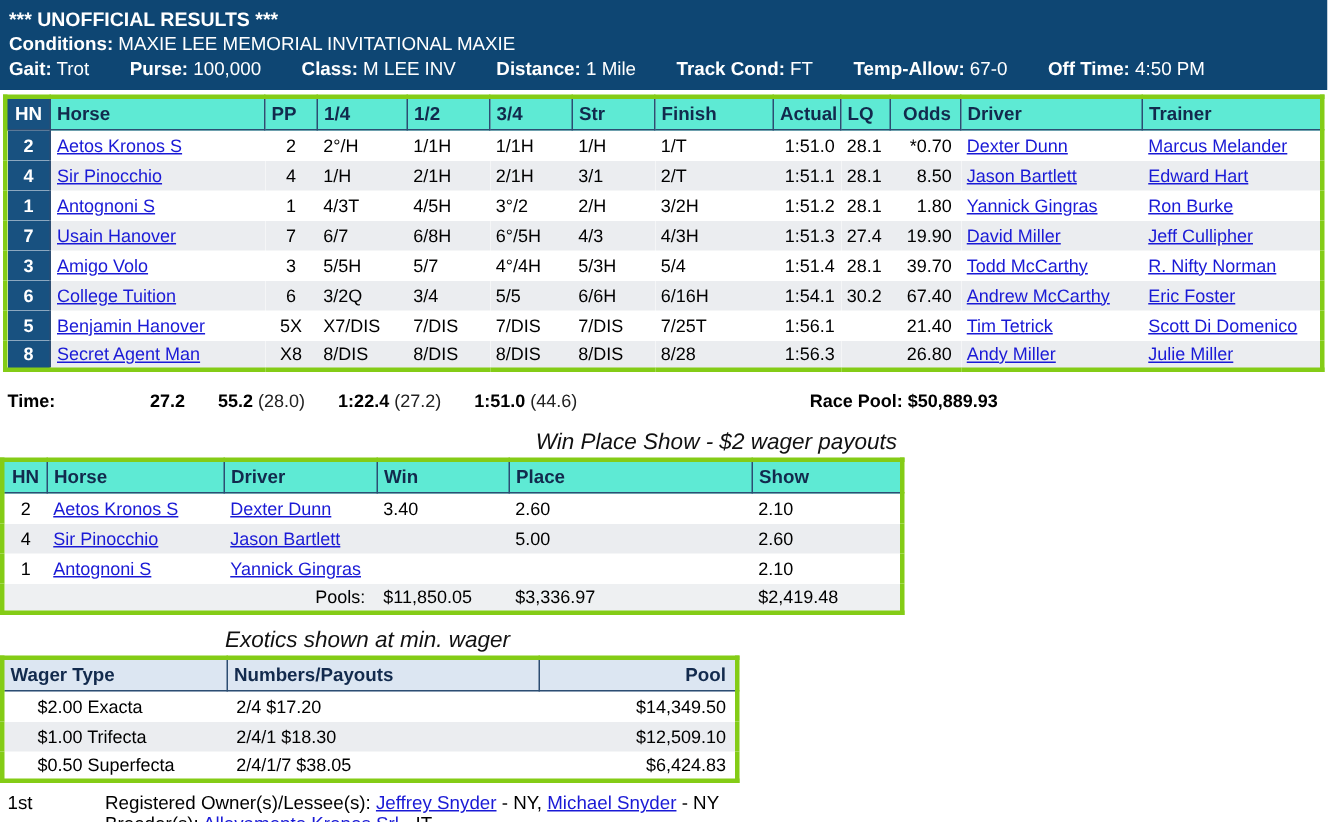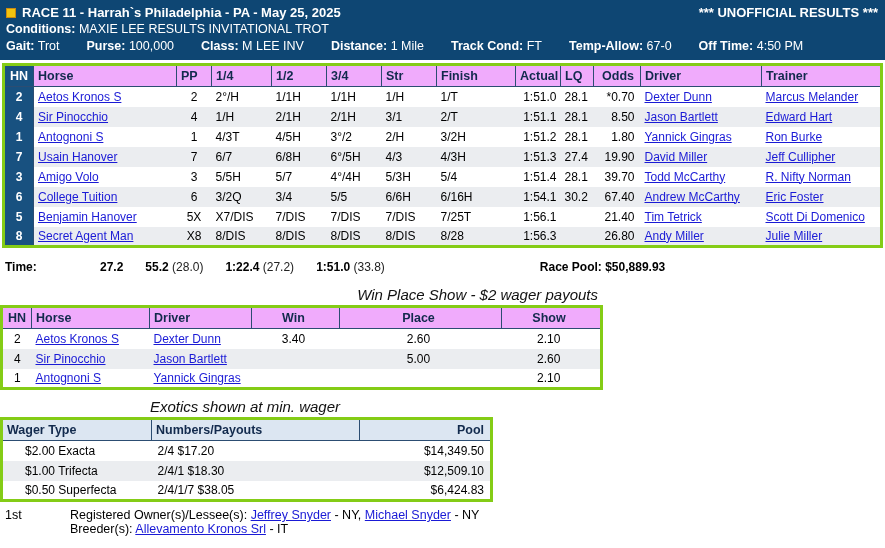--- a/index.html
+++ b/index.html
@@ -20,21 +20,21 @@
   .race-title-wrap { display:flex; align-items:center; gap:6px; }
   .bullet { width:10px; height:10px; background:#f2c40f; border:1px solid #c98a12; display:inline-block; }
   .banner-line2 { height:17px; line-height:17px; font-size:12.5px; }
   .banner-line3 { height:17px; line-height:17px; font-size:12.5px; display:flex; gap:27px; }
   .banner b { font-weight:bold; }
 
   
   table { border-collapse:collapse; table-layout:fixed; }
   .blue-border { border:3px solid #84cc16; }
   thead th {
-    background:#f0abfc; color:#122a4d; text-align:left;
+    background:#5eead4; color:#122a4d; text-align:left;
     height:22px; padding:0 4px;
     border-right:1px solid #2c4d72; border-bottom:1px solid #2c4d72;
     font-size:12.5px;
   }
   thead th:last-child { border-right:none; }
   tbody td { height:20px; padding:0 4px; font-size:12px; white-space:nowrap; overflow:hidden; }
   tr.alt td { background:#ebedf0; }
 
   
   .results { width:881px; margin:3px 0 0 2px; }
@@ -51,21 +51,21 @@
   .time-line .frac { color:#222; }
   .race-pool { margin-left:115px; font-weight:bold;padding-left:18px; }
 
   
   .caption { font-style:italic; font-size:15px; color:#111; }
   .wps-caption { width:600px; text-align:right; margin-top:10px; padding-right:2px; }
   .exotics-caption { width:490px; text-align:center; margin-top:8px; }
 
   
   .wps { width:600px; margin-top:2px; }
-  .wps th.r, .wps td.r { text-align:center; padding-right:8px; }
+  .wps th.r, .wps td.r { text-align:left; padding-right:8px; }
   .wps th.c-hn2 { text-align:center; }
   .wps td.c-hn2 { text-align:center; }
   .wps tr.pools td { background:#eef0f2; }
   .wps td.pools-label { text-align:right; padding-right:8px; }
 
   
   .exotics { width:490px; margin-top:2px; }
   .exotics thead th { background:#dce6f2; }
   .exotics td.c-wager { padding-left:22px; }
   .exotics td.c-numbers { padding-left:6px;margin-top:33px; }
@@ -75,28 +75,24 @@
   .finisher { margin:7px 0 0 5px; display:flex; font-size:12.5px; line-height:13.5px; }
   .finisher .pos { width:65px; }
   .finisher .horse-link { font-weight:bold; }
   .finisher .details div { white-space:nowrap; }
 </style>
 </head>
 <body>
 
 <div class="banner">
   <div class="banner-line1">
-    <span class="race-title-wrap">
-      <span class="bullet"></span>
-      <span>RACE 11 - Harrah`s Philadelphia - PA - May 25, 2025</span>
-    </span>
     <span>*** UNOFFICIAL RESULTS ***</span>
   </div>
   <div class="banner-line2">
-    <b>Conditions:</b><span> MAXIE LEE RESULTS INVITATIONAL TROT</span>
+    <b>Conditions:</b><span> MAXIE LEE MEMORIAL INVITATIONAL MAXIE</span>
   </div>
   <div class="banner-line3">
     <span><b>Gait:</b><span> Trot</span></span>
     <span><b>Purse:</b><span> 100,000</span></span>
     <span><b>Class:</b><span> M LEE INV</span></span>
     <span><b>Distance:</b><span> 1 Mile</span></span>
     <span><b>Track Cond:</b><span> FT</span></span>
     <span><b>Temp-Allow:</b><span> 67-0</span></span>
     <span><b>Off Time:</b><span> 4:50 PM</span></span>
   </div>
@@ -257,21 +253,21 @@
       <td><span class="link">Julie Miller</span></td>
     </tr>
   </tbody>
 </table>
 
 <div class="time-line">
   <span class="tl-label">Time:</span>
   <span class="tgroup"><b>27.2</b></span>
   <span class="tgroup"><b>55.2</b><span class="frac"> (28.0)</span></span>
   <span class="tgroup"><b>1:22.4</b><span class="frac"> (27.2)</span></span>
-  <span class="tgroup"><b>1:51.0</b><span class="frac"> (33.8)</span></span>
+  <span class="tgroup"><b>1:51.0</b><span class="frac"> (44.6)</span></span>
   <span class="race-pool">Race Pool: $50,889.93</span>
 </div>
 
 <div class="caption wps-caption">Win Place Show - $2 wager payouts</div>
 <table class="wps blue-border">
   <colgroup>
     <col style="width:30px">
       <col style="width:118px">
       <col style="width:102px">
     <col style="width:88px">
@@ -306,20 +302,28 @@
       <td class="r">2.60</td>
     </tr>
     <tr>
       <td class="c-hn2">1</td>
       <td><span class="link">Antognoni S</span></td>
       <td><span class="link">Yannick Gingras</span></td>
       <td class="r"></td>
       <td class="r"></td>
       <td class="r">2.10</td>
     </tr>
+    <tr class="pools">
+      <td></td>
+      <td></td>
+      <td class="pools-label">Pools:</td>
+      <td class="r">$11,850.05</td>
+      <td class="r">$3,336.97</td>
+      <td class="r">$2,419.48</td>
+    </tr>
   </tbody>
 </table>
 
 <div class="caption exotics-caption">Exotics shown at min. wager</div>
 <table class="exotics blue-border">
   <colgroup>
     <col style="width:150px">
       <col style="width:208px">
       <col style="width:132px">
   </colgroup>

